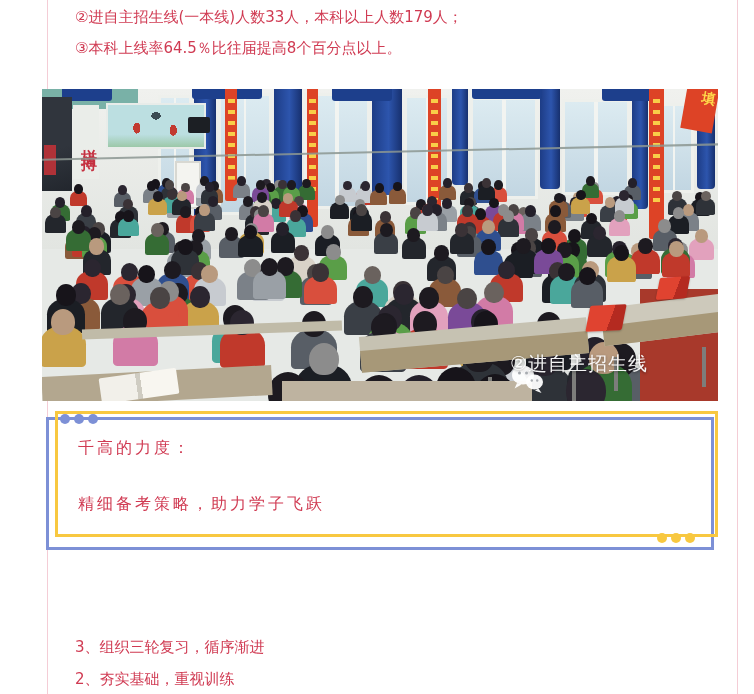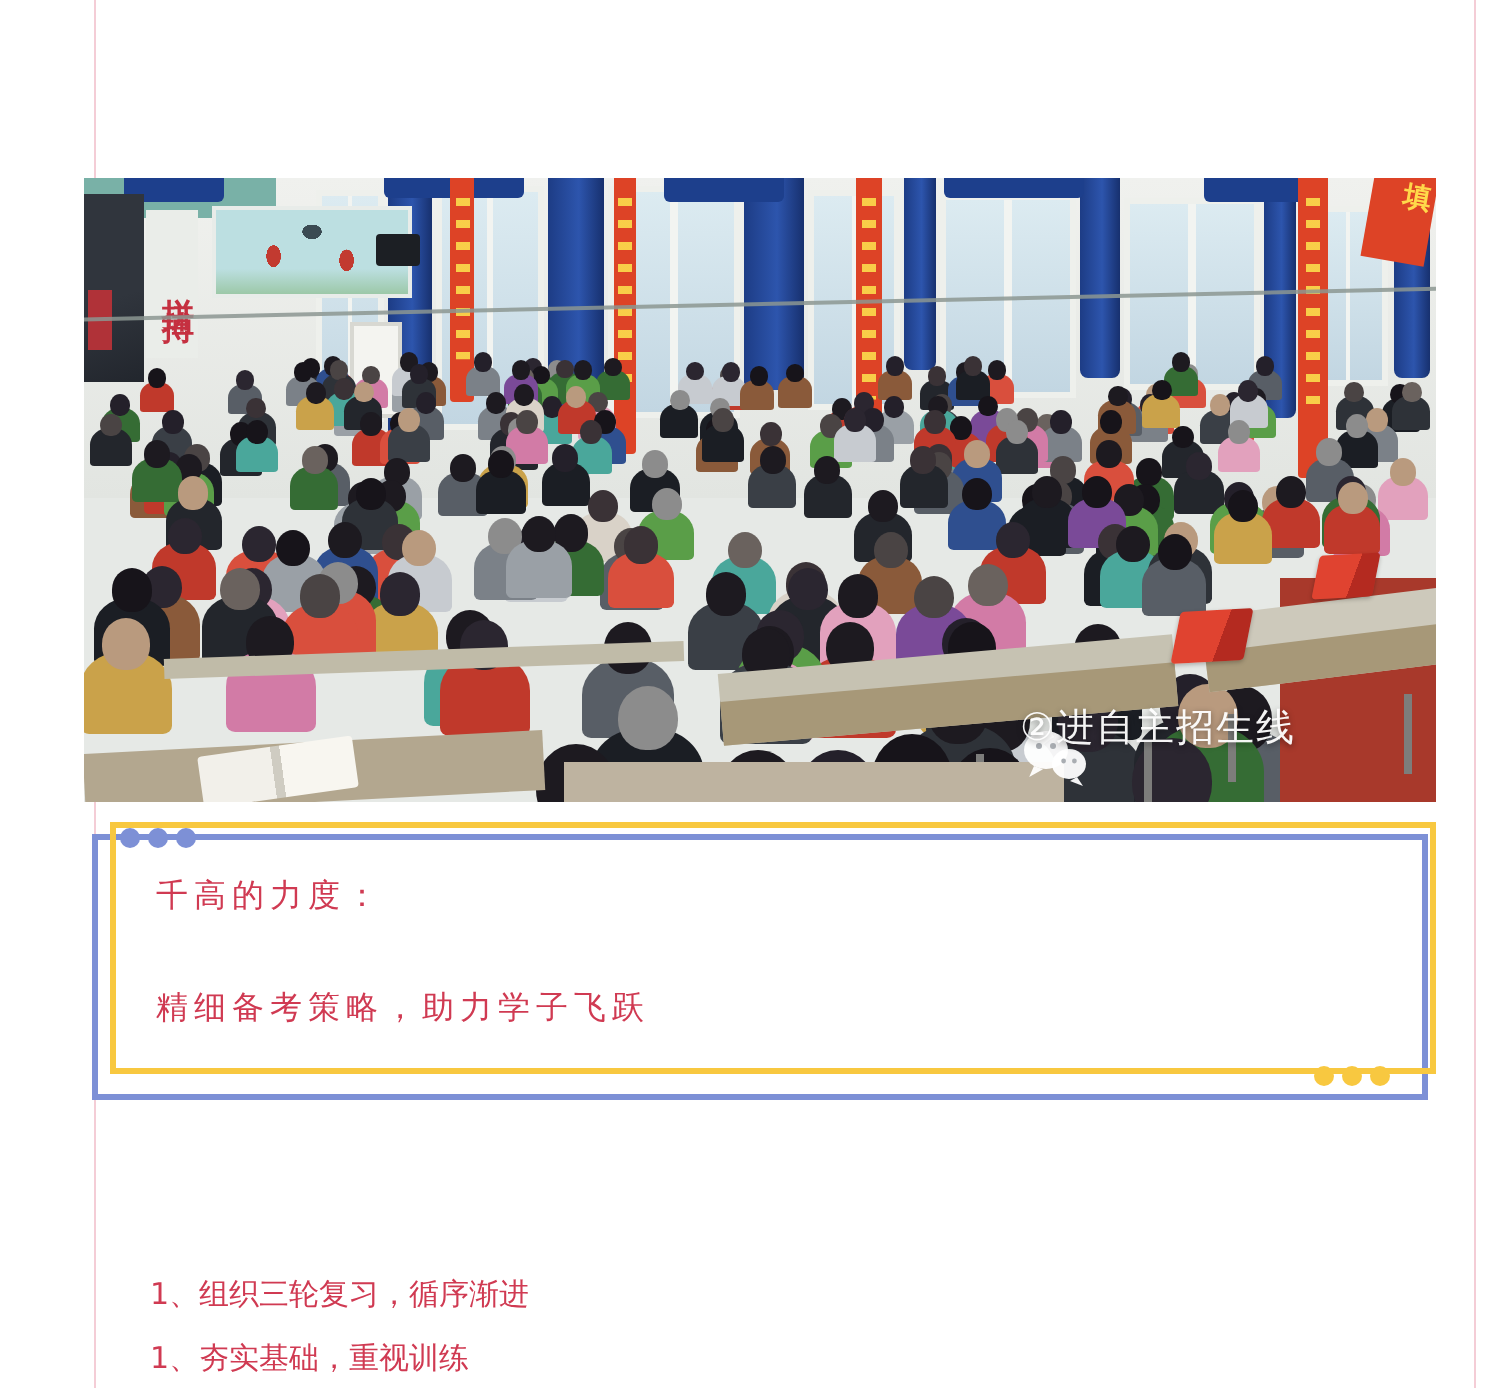--- a/index.html
+++ b/index.html
@@ -53,20 +53,22 @@
   .list-item { position:absolute; left:75px; color:#d03a52; font-size:15px; white-space:nowrap; }
   #li1 { top:638px; } #li2 { top:670px; }
 </style>
 </head>
 <body>
 
 <div class="screen">
   <div class="side-border left"></div>
   <div class="side-border right"></div>
 
+  <p id="stat2" class="stat-line">②进自主招生线(一本线)人数33人，本科以上人数179人；</p>
+  <p id="stat3" class="stat-line">③本科上线率64.5％比往届提高8个百分点以上。</p>
 
   <div class="photo">
     <div class="ph-wall"></div>
     <div class="ph-teal"></div>
 
     <div class="win" style="left:116px;top:6px;width:34px;height:116px;"></div>
     <div class="win" style="left:176px;top:4px;width:54px;height:122px;"></div>
     <div class="win" style="left:262px;top:4px;width:66px;height:116px;"></div>
     <div class="win" style="left:362px;top:6px;width:46px;height:110px;"></div>
     <div class="win" style="left:428px;top:8px;width:68px;height:102px;"></div>
@@ -550,15 +552,15 @@
     <div class="dot blue" style="left:60px;"></div>
     <div class="dot blue" style="left:74px;"></div>
     <div class="dot blue" style="left:88px;"></div>
     <div class="dot yellow" style="left:657px;"></div>
     <div class="dot yellow" style="left:671px;"></div>
     <div class="dot yellow" style="left:685px;"></div>
     <p id="hl1" class="hl-text">千高的力度：</p>
     <p id="hl2" class="hl-text">精细备考策略，助力学子飞跃</p>
   </div>
 
-  <p id="li1" class="list-item">1、组织三轮复习，循序渐进</p>
-  <p id="li2" class="list-item">1、夯实基础，重视训练</p>
+  <p id="li1" class="list-item">3、组织三轮复习，循序渐进</p>
+  <p id="li2" class="list-item">2、夯实基础，重视训练</p>
 </div>
 
 </body></html>

